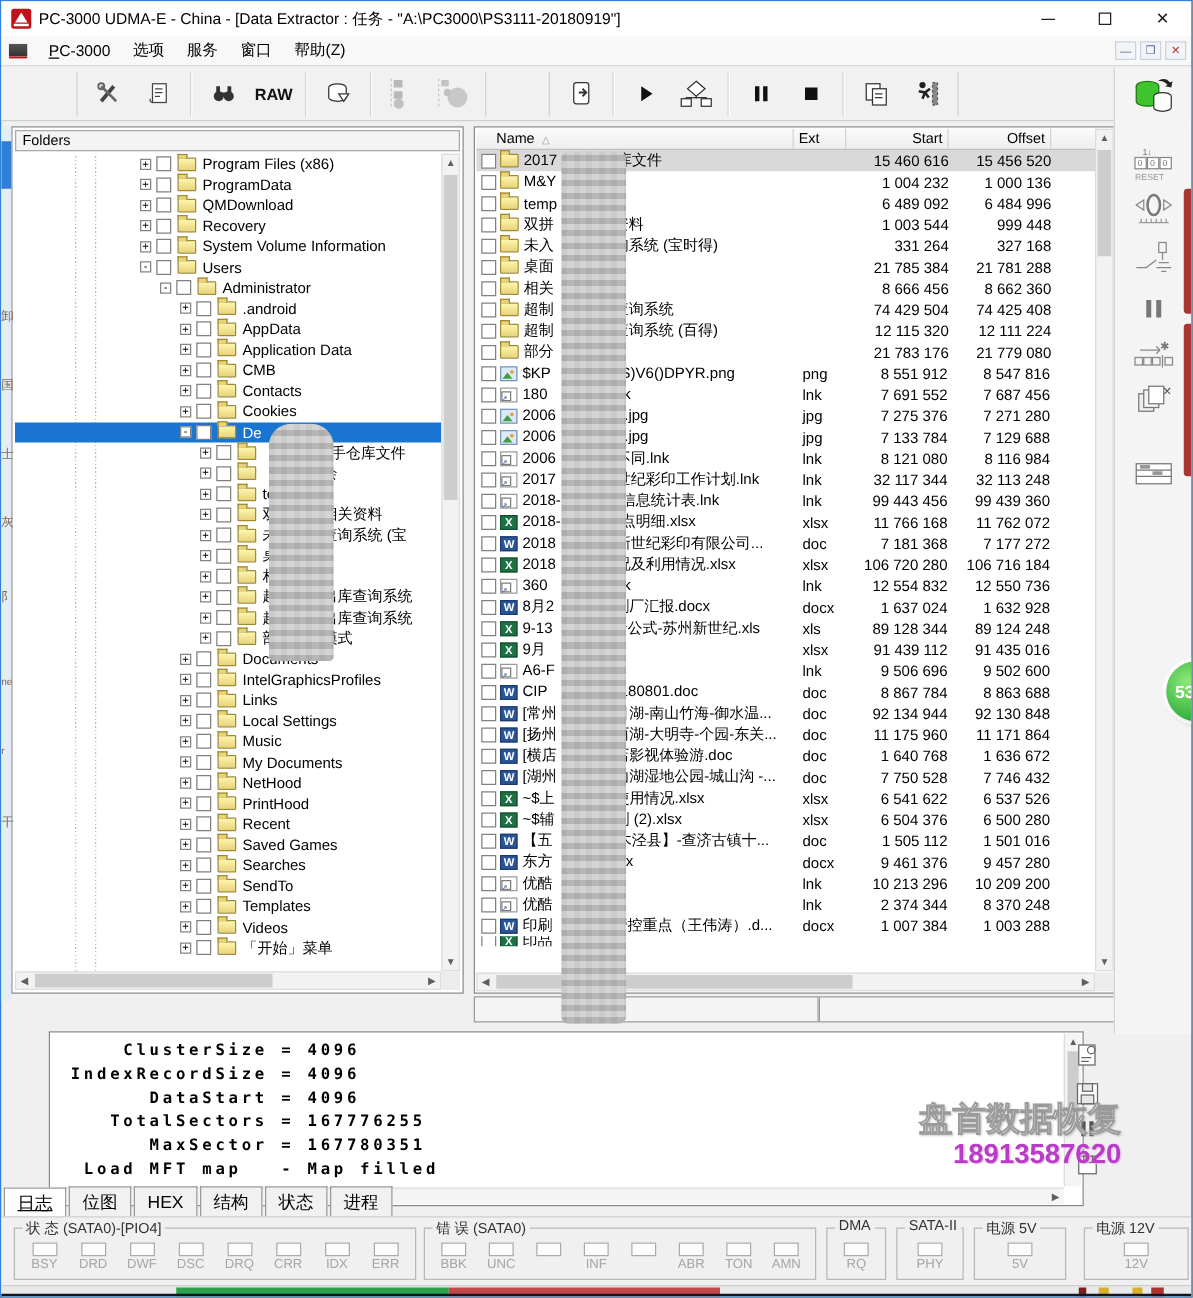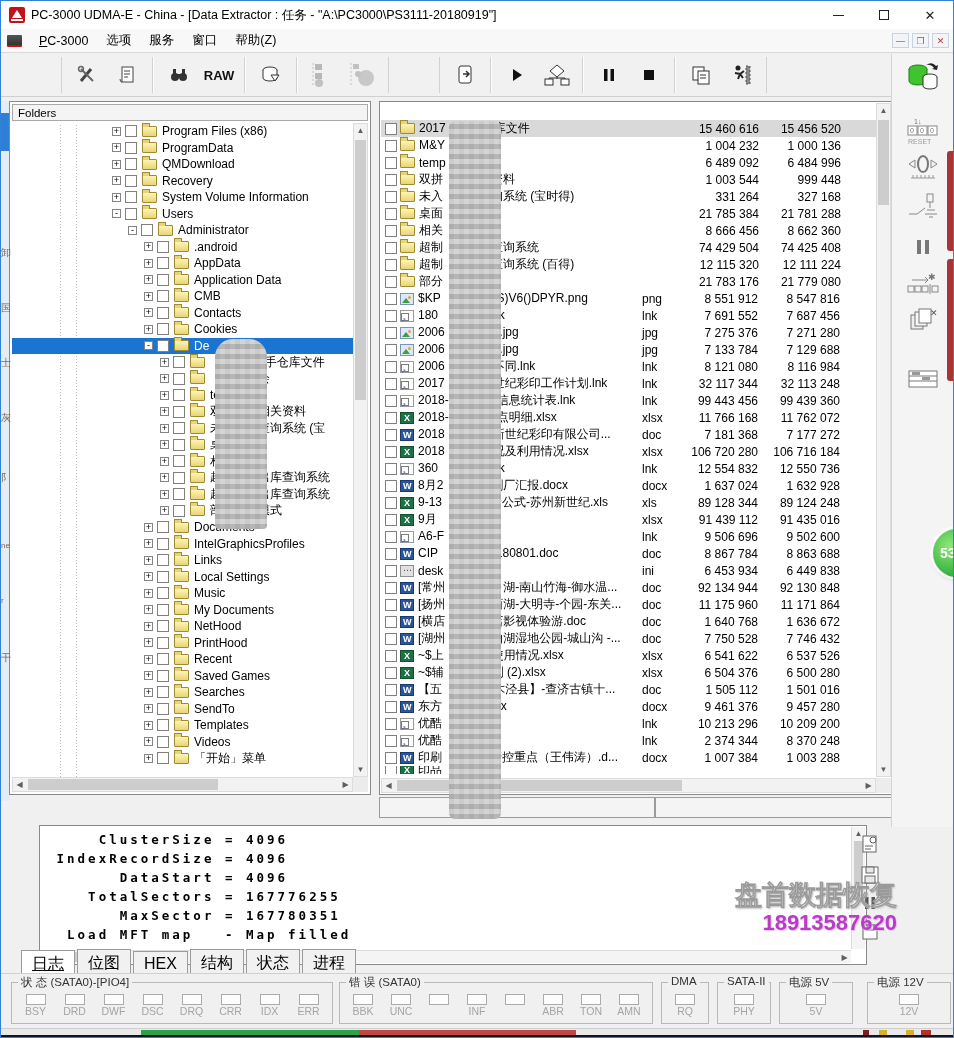--- a/index.html
+++ b/index.html
@@ -129,21 +129,21 @@
           letter-spacing:3px;line-height:19px;}
   .logvs{position:absolute;top:1px;right:1px;bottom:15px;width:14px;background:#f4f4f4;border-left:1px solid #dcdcdc;}
   .loghs{position:absolute;left:1px;bottom:1px;right:15px;height:13px;background:#f4f4f4;border-top:1px solid #dcdcdc;}
   .logicons{position:absolute;left:852px;top:832px;width:36px;height:112px;}
   .lgbtn{position:absolute;left:4px;width:26px;height:24px;display:flex;align-items:center;justify-content:center;}
   .watermark{position:absolute;right:56px;top:880px;text-align:right;z-index:50;line-height:1.1;}
   .wm1{font-size:27px;font-weight:bold;color:#fff;-webkit-text-stroke:.6px #9a9a9a;
        text-shadow:1px 1px 2px #aaa;}
   .wm2{font-size:22px;font-weight:bold;color:#b93cc6;text-shadow:1px 1px 1px #e3c0ea;}
   
-  .tabsrow{position:absolute;left:20px;top:948px;display:flex;font-size:16px;align-items:center;}
+  .tabsrow{position:absolute;left:2px;top:948px;display:flex;font-size:14px;}
   .tab{border:1px solid #9b9b9b;border-bottom:none;background:#f1f1f1;padding:3px 10px 2px 10px;margin-right:2px;}
   .tab.act{background:#fff;text-decoration:underline;position:relative;top:1px;}
   
   .statusbar{position:absolute;left:0;top:972px;width:100%;height:56px;background:#f0f0f0;border-top:1px solid #d0d0d0;}
   .grp{position:absolute;top:8px;height:42px;border:1px solid #b8b8b8;}
   .grp .legend{position:absolute;top:-8px;left:6px;background:#f0f0f0;padding:0 3px;font-size:11.5px;color:#333;white-space:nowrap;}
   .leds{display:flex;height:100%;align-items:center;justify-content:space-around;padding:4px 4px 0 4px;}
   .led{display:flex;flex-direction:column;align-items:center;width:100%;}
   .ledbox{width:20px;height:11px;border:1px solid #ababab;background:#fcfcfc;}
   .ledlabel{font-size:10.5px;color:#a5a5a5;margin-top:0;height:12px;}
@@ -595,20 +595,27 @@
     </div>
     <div class="hscroll">
       <span class="sarrow" style="left:0;top:0;">◀</span>
       <span class="thumbh" style="left:15px;width:190px;"></span>
       <span class="sarrow" style="right:0;top:0;">▶</span>
     </div>
     <div class="corner"></div>
   </div>
 
   <div class="list-panel">
+    <div class="lheader">
+      <span class="hc name"><span>Name</span><span class="sortmark">△</span></span>
+      <span class="hc ext">Ext</span>
+      <span class="hc start">Start</span>
+      <span class="hc off">Offset</span>
+      <span class="hc fill"></span>
+    </div>
     <div class="rows">
 
         <div class="frow hl">
           <span class="cb"></span>
           <span class="fic folder"></span>
           <span class="fname">2017　　手仓库文件</span>
           <span class="fext"></span>
           <span class="fstart">15 460 616</span>
           <span class="foffset">15 456 520</span>
         </div>
@@ -831,28 +838,20 @@
 
         <div class="frow">
           <span class="cb"></span>
           <span class="fic doc"></span>
           <span class="fname">CIP　　OK 20180801.doc</span>
           <span class="fext">doc</span>
           <span class="fstart">8 867 784</span>
           <span class="foffset">8 863 688</span>
         </div>
 
-        <div class="frow">
-          <span class="cb"></span>
-          <span class="fic ini"></span>
-          <span class="fname">desk</span>
-          <span class="fext">ini</span>
-          <span class="fstart">6 453 934</span>
-          <span class="foffset">6 449 838</span>
-        </div>
 
         <div class="frow">
           <span class="cb"></span>
           <span class="fic doc"></span>
           <span class="fname">[常州　　]_天目湖-南山竹海-御水温...</span>
           <span class="fext">doc</span>
           <span class="fstart">92 134 944</span>
           <span class="foffset">92 130 848</span>
         </div>
 

